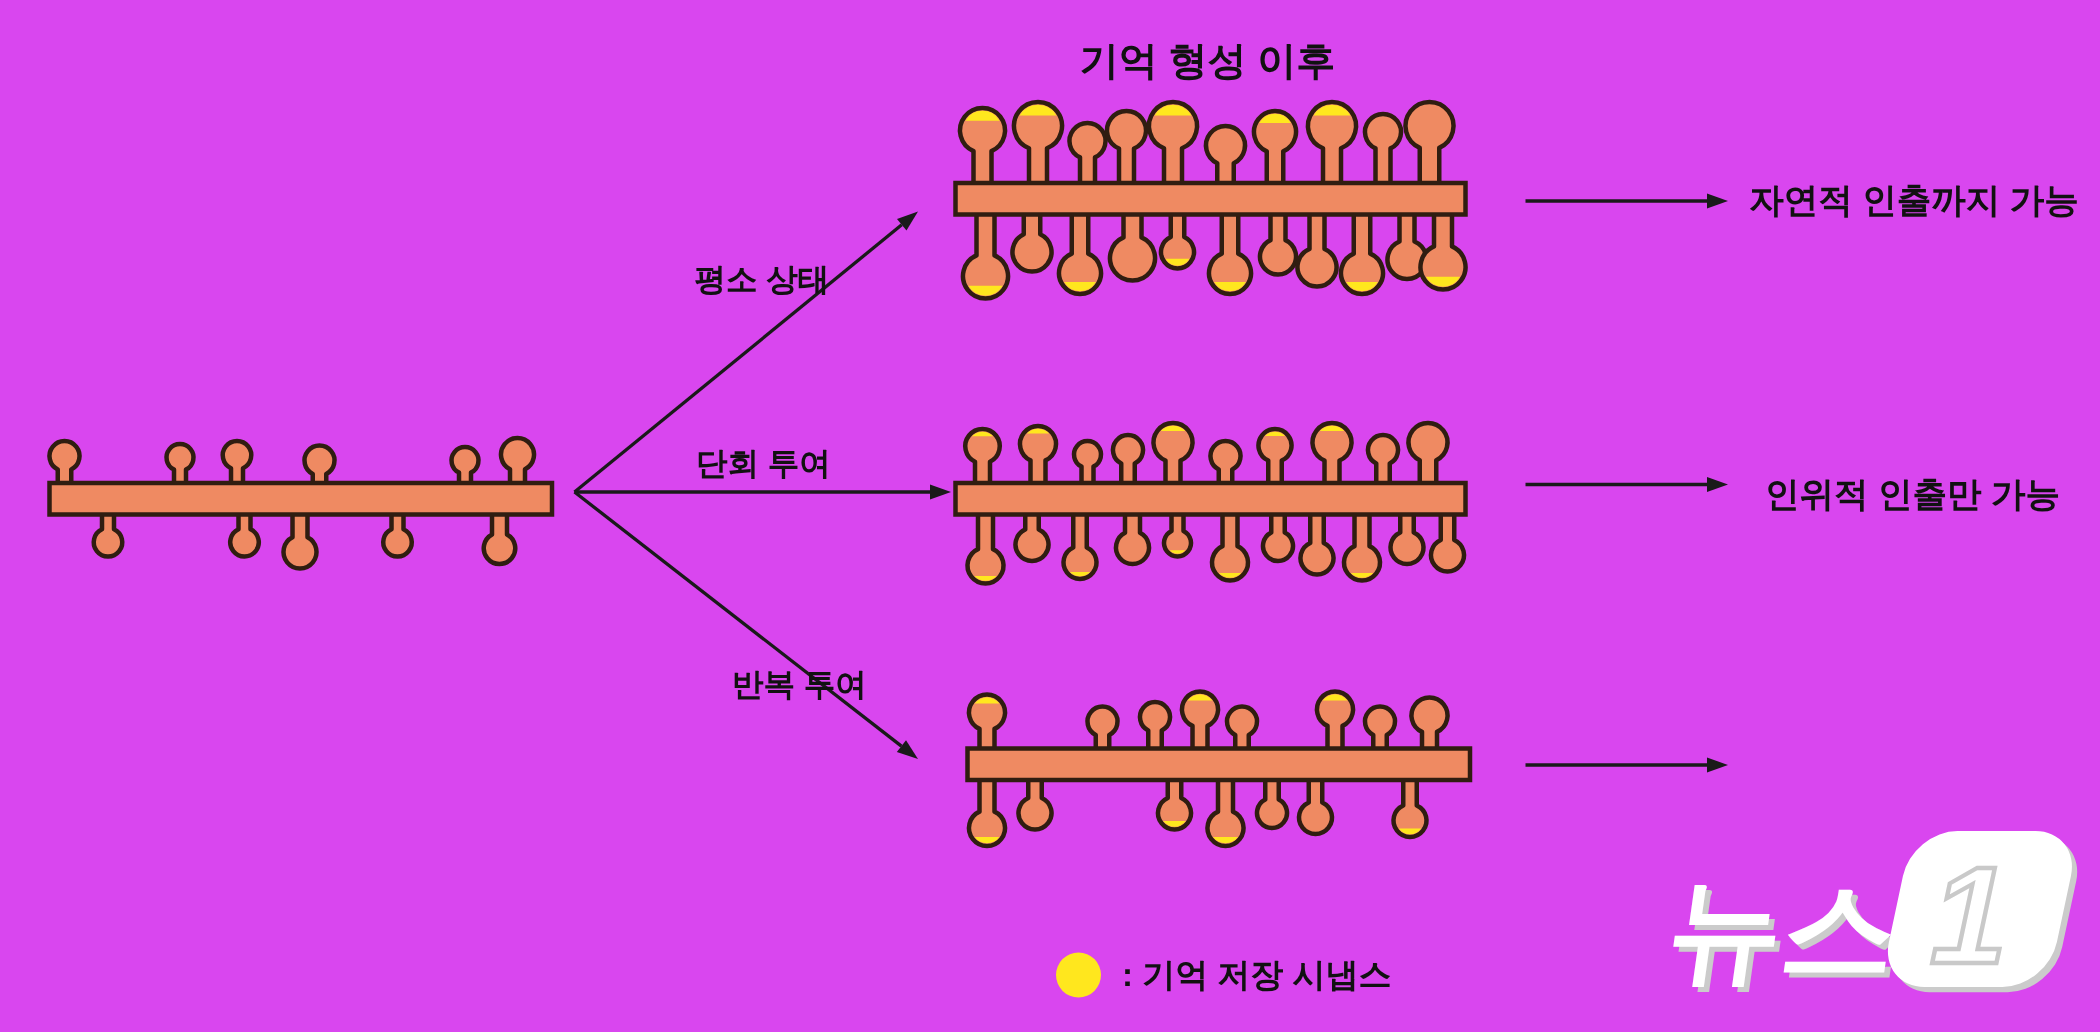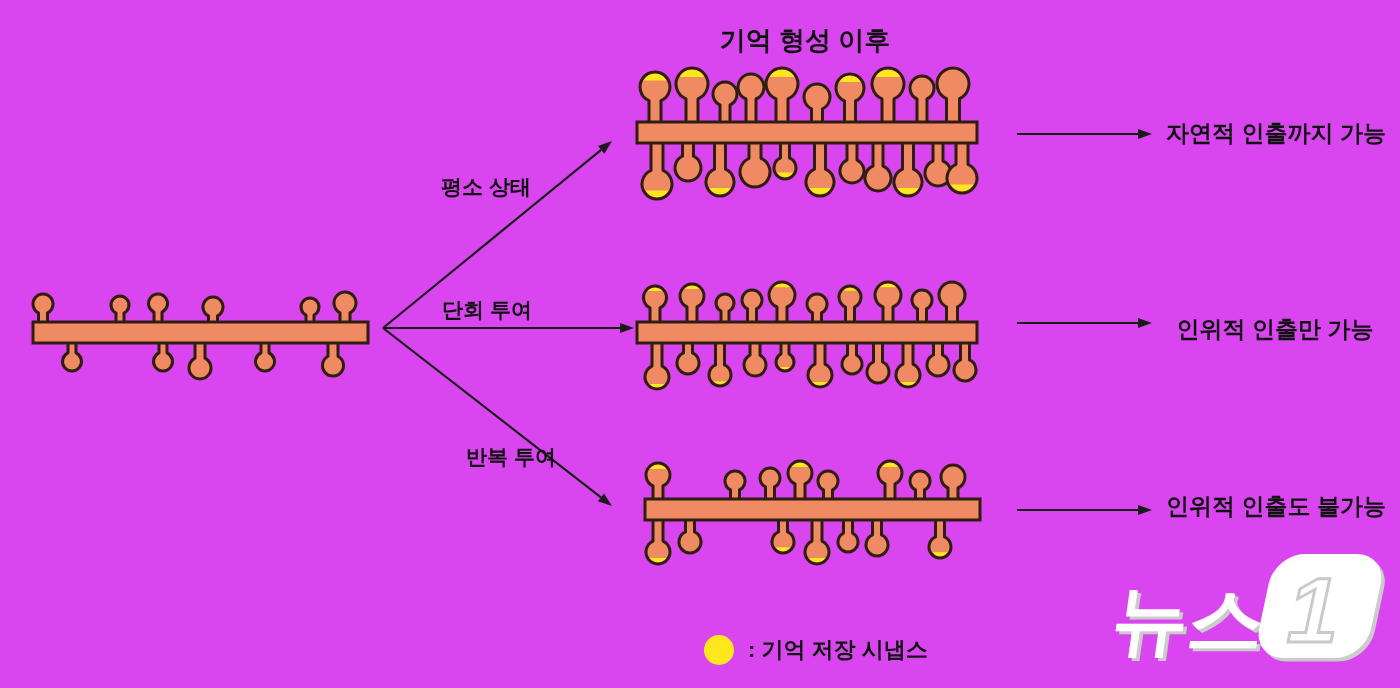--- a/index.html
+++ b/index.html
@@ -5,21 +5,21 @@
   html,body{margin:0;padding:0;background:#ffffff;}
   .stage{
     position:relative; width:1400px; height:688px; background:#d946ef;
     overflow:hidden; font-family:"Liberation Sans","DejaVu Sans",sans-serif; color:#111;
   }
   .stage svg.diagram{position:absolute; left:0; top:0;}
   .lbl{position:absolute; white-space:nowrap; font-weight:bold; line-height:1.2;}
   .center{transform:translateX(-50%);}
   .title-after{left:805px; top:25px; font-size:26px;}
   .title-before{left:202px; top:221px; font-size:26px;}
-  .branch{font-size:21px;}
+  .branch{font-size:21px;margin-left:22px;}
   .branch-0{left:486px; top:174px;}
   .branch-1{left:487px; top:297px;}
   .branch-2{left:511px; top:444px;}
   .result{font-size:23px;}
   .result-0{left:1276px; top:120px;}
   .result-1{left:1275px; top:316px;}
   .result-2{left:1276px; top:493px;}
   .legend{
     position:absolute; left:704px; top:635px; display:flex; align-items:center;
     gap:14px; font-size:22px; font-weight:bold;
@@ -169,21 +169,20 @@
 
   <div class="lbl title-after center">기억 형성 이후</div>
 
 
   <div class="lbl branch branch-0 center">평소 상태</div>
   <div class="lbl branch branch-1 center">단회 투여</div>
   <div class="lbl branch branch-2 center">반복 투여</div>
 
   <div class="lbl result result-0 center">자연적 인출까지 가능</div>
   <div class="lbl result result-1 center">인위적 인출만 가능</div>
-  <div class="lbl result result-2 center">인위적 인출도 불가능</div>
 
   <div class="legend">
     <span class="legend-dot" id="legend-dot" style="background: rgb(255, 231, 30);"></span>
     <span>: 기억 저장 시냅스</span>
   </div>
 
   <div class="watermark">
     <svg width="312" height="130" viewBox="0 0 312 130">
       <defs>
         <g id="wmg" font-family="Liberation Sans, DejaVu Sans, sans-serif" font-weight="bold">

